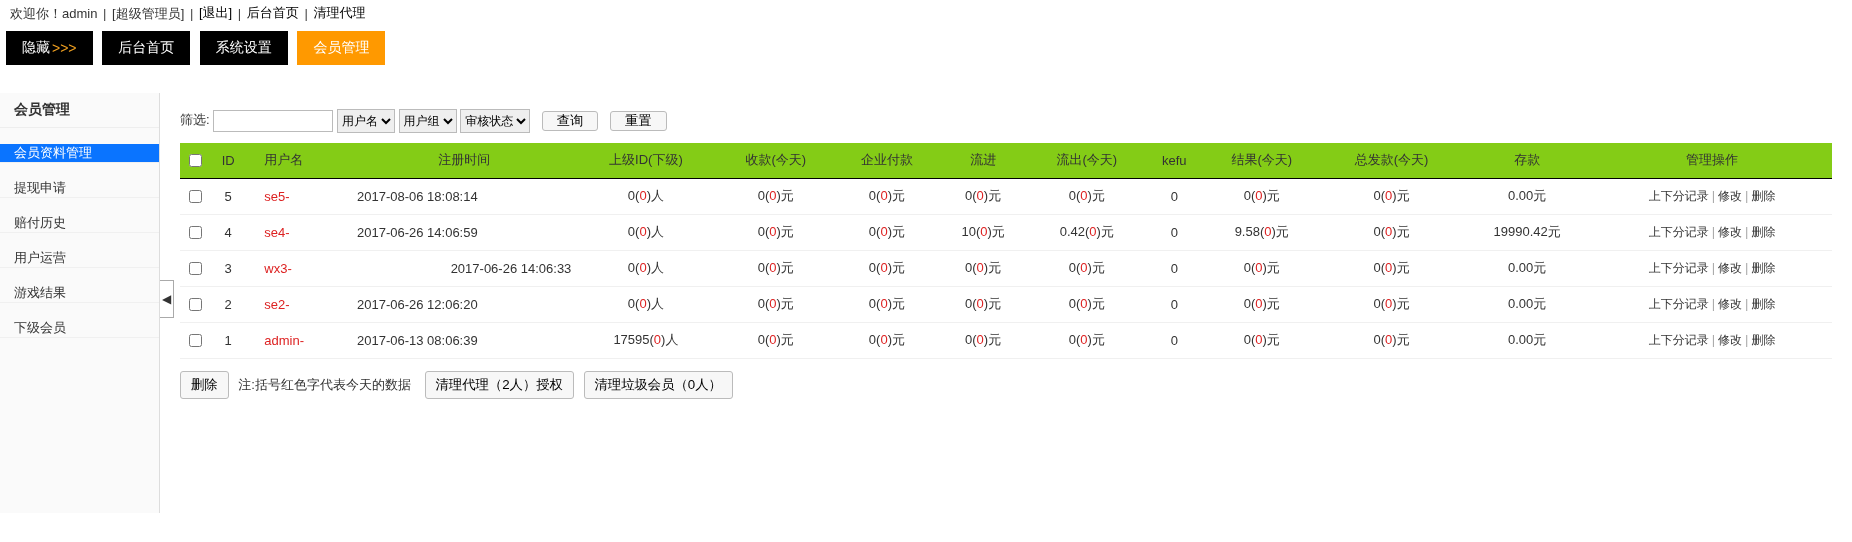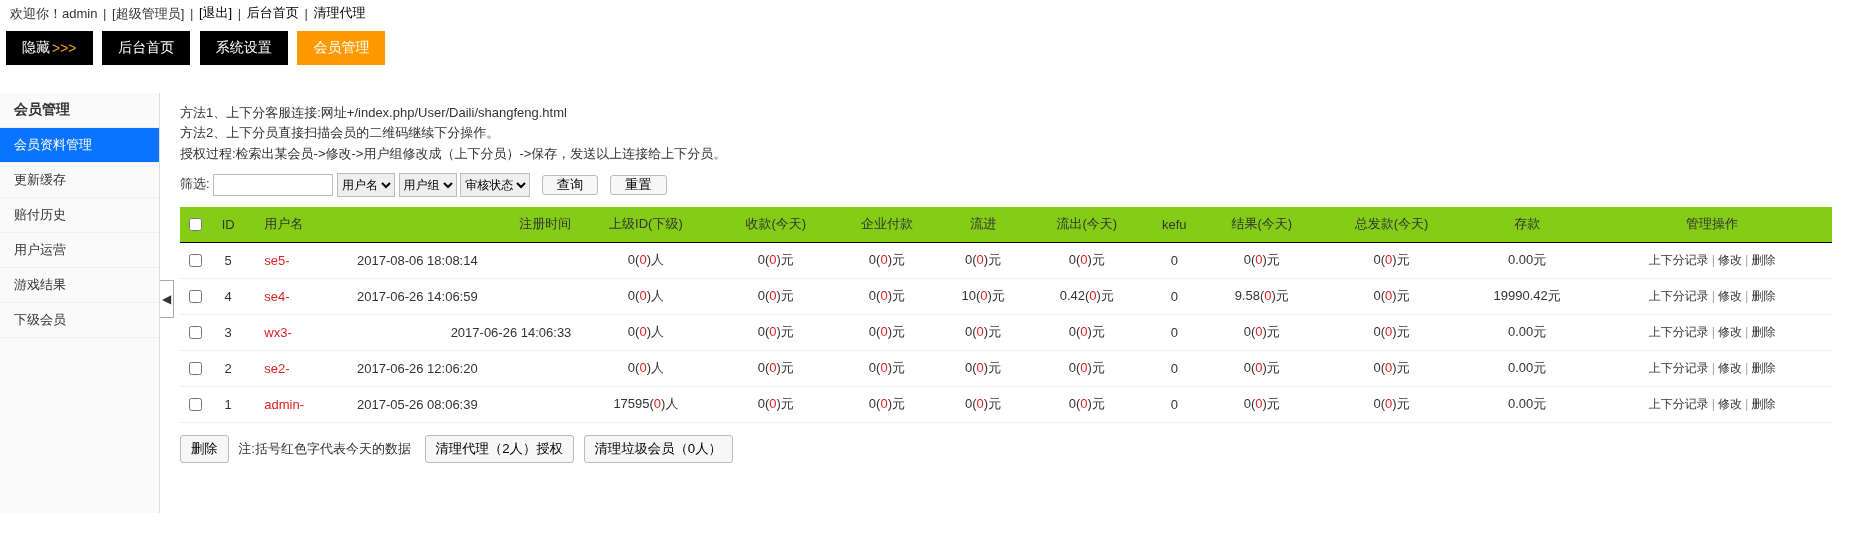--- a/index.html
+++ b/index.html
@@ -55,25 +55,26 @@
     flex-shrink: 0;
   }
   .sidebar .heading {
     font-weight: bold;
     font-size: 14px;
     padding: 8px 14px;
     border-bottom: 1px solid #eee;
     background: #fafafa;
   }
   .sidebar .item {
-    padding: 8px 14px;
+    padding: 0 14px;
     font-size: 13px;
     color: #333;
     cursor: pointer;
     border-bottom: 1px solid #f0f0f0;
+    margin-top: 16px;
   }
   .sidebar .item.active {
     background: #0a74ff;
     color: #fff;
   }
 
   .collapse-tab {
     position: absolute;
     left: 160px;
     top: 280px;
@@ -183,54 +184,49 @@
   <button>后台首页</button>
   <button>系统设置</button>
   <button class="active">会员管理</button>
 </div>
 
 <div class="main">
   <div class="sidebar">
     <div class="heading">会员管理</div>
     <div id="sidebar-items">
         <div class="item active">会员资料管理</div>
-        <div class="item">更新缓存</div>
+        <div class="item">提现申请</div>
         <div class="item">赔付历史</div>
         <div class="item">用户运营</div>
         <div class="item">游戏结果</div>
         <div class="item">下级会员</div>
       </div>
   </div>
 
   <div class="collapse-tab">◀</div>
 
   <div class="content">
-    <div class="intro">
-      <div>方法1、上下分客服连接:网址+/index.php/User/Daili/shangfeng.html</div>
-      <div>方法2、上下分员直接扫描会员的二维码继续下分操作。</div>
-      <div>授权过程:检索出某会员-&gt;修改-&gt;用户组修改成（上下分员）-&gt;保存，发送以上连接给上下分员。</div>
-    </div>
 
     <div class="filterbar">
       <span>筛选:</span>
       <input type="text" value="" style="">
       <select><option>用户名</option></select>
       <select><option>用户组</option></select>
       <select><option>审核状态</option></select>
       <button>查询</button>
       <button>重置</button>
     </div>
 
     <table class="data">
       <thead>
         <tr>
           <th style="width:30px"><input type="checkbox" style=""></th>
           <th>ID</th>
           <th style="text-align:left;padding-left:18px">用户名</th>
-          <th style="text-align:right">注册时间</th>
+          <th style="text-align:center">注册时间</th>
           <th>上级ID(下级)</th>
           <th>收款(今天)</th>
           <th>企业付款</th>
           <th>流进</th>
           <th>流出(今天)</th>
           <th>kefu</th>
           <th>结果(今天)</th>
           <th>总发款(今天)</th>
           <th>存款</th>
           <th>管理操作</th>
@@ -298,21 +294,21 @@
             <td>0</td>
             <td>0(<span class="red">0</span>)元</td>
             <td>0(<span class="red">0</span>)元</td>
             <td>0.00元</td>
             <td class="actions"><a href="#">上下分记录</a><span class="sepv">|</span><a href="#">修改</a><span class="sepv">|</span><a href="#">删除</a></td>
           </tr>
           <tr>
             <td><input type="checkbox" style=""></td>
             <td>1</td>
             <td style="text-align:left;padding-left:18px"><a href="#" class="user">admin-</a></td>
-            <td style="text-align:left">2017-05-26 08:06:39</td>
+            <td style="text-align:left">2017-06-13 08:06:39</td>
             <td>17595(<span class="red">0</span>)人</td>
             <td>0(<span class="red">0</span>)元</td>
             <td>0(<span class="red">0</span>)元</td>
             <td>0(<span class="red">0</span>)元</td>
             <td>0(<span class="red">0</span>)元</td>
             <td>0</td>
             <td>0(<span class="red">0</span>)元</td>
             <td>0(<span class="red">0</span>)元</td>
             <td>0.00元</td>
             <td class="actions"><a href="#">上下分记录</a><span class="sepv">|</span><a href="#">修改</a><span class="sepv">|</span><a href="#">删除</a></td>

